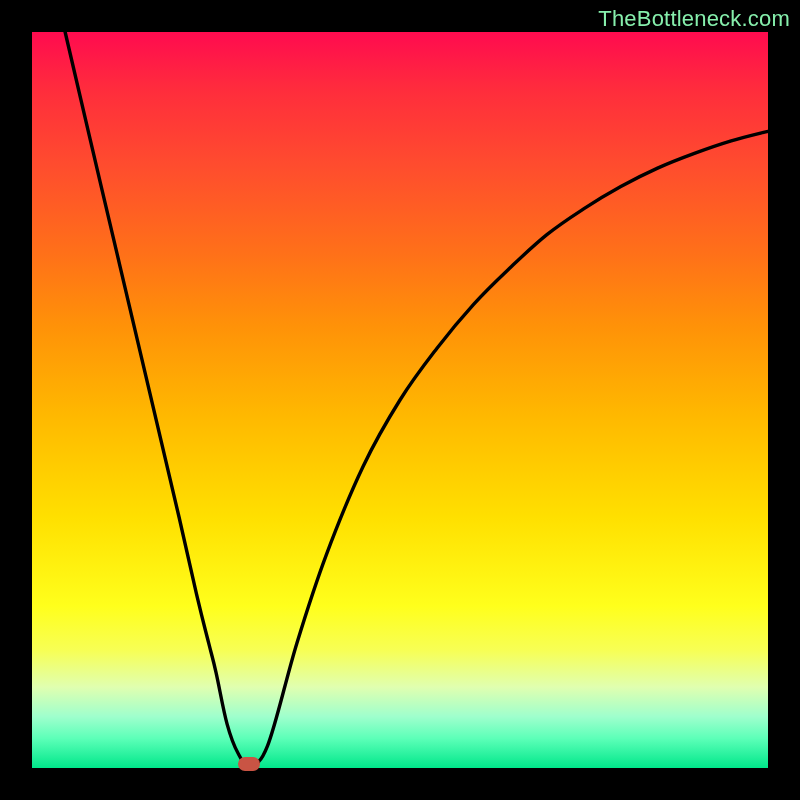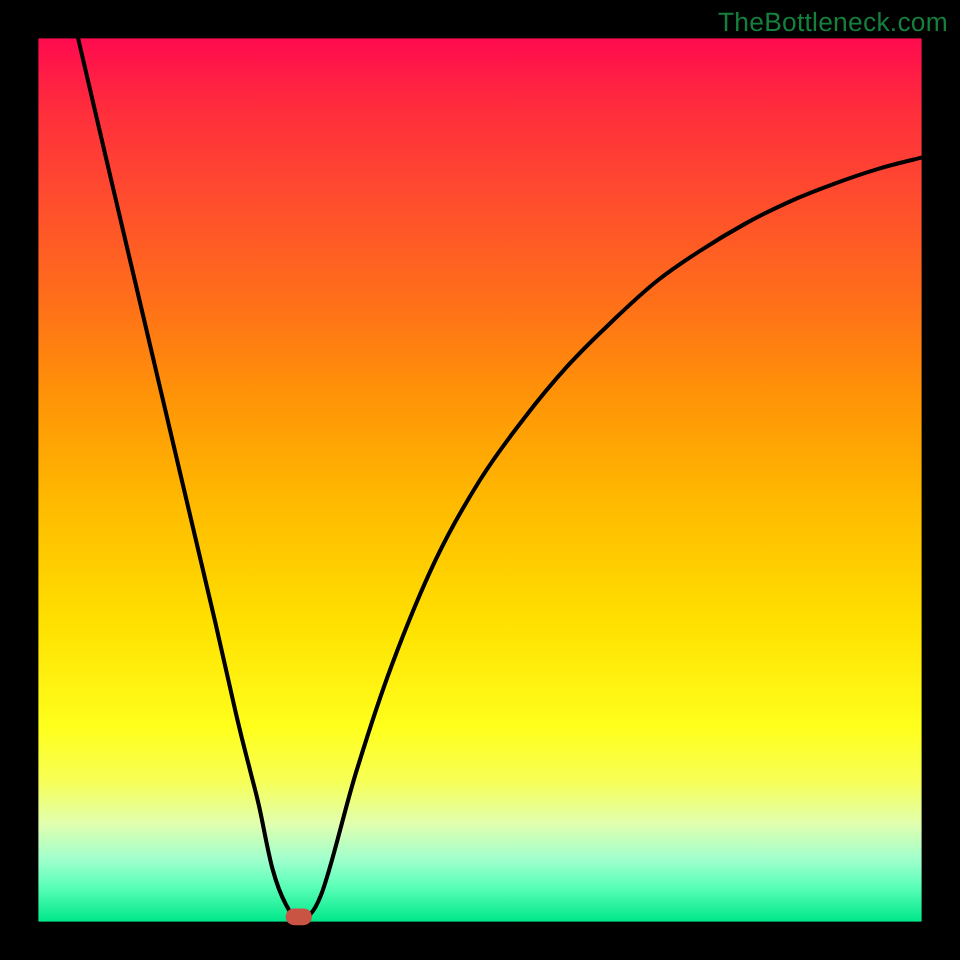--- a/index.html
+++ b/index.html
@@ -38,21 +38,21 @@
       #e0ffb0 89%,
       #9fffcd 93%,
       #5cffb8 96%,
       #00e78a 100%
     );
   }
   .attribution {
     position: absolute;
     top: 6px;
     right: 10px;
-    color: #15803d;
+    color: #86efac;
     font-size: 22px;
     letter-spacing: 0.2px;
     font-weight: 400;
   }
   svg.curve {
     position: absolute;
     left: 0;
     top: 0;
     width: 736px;
     height: 736px;

